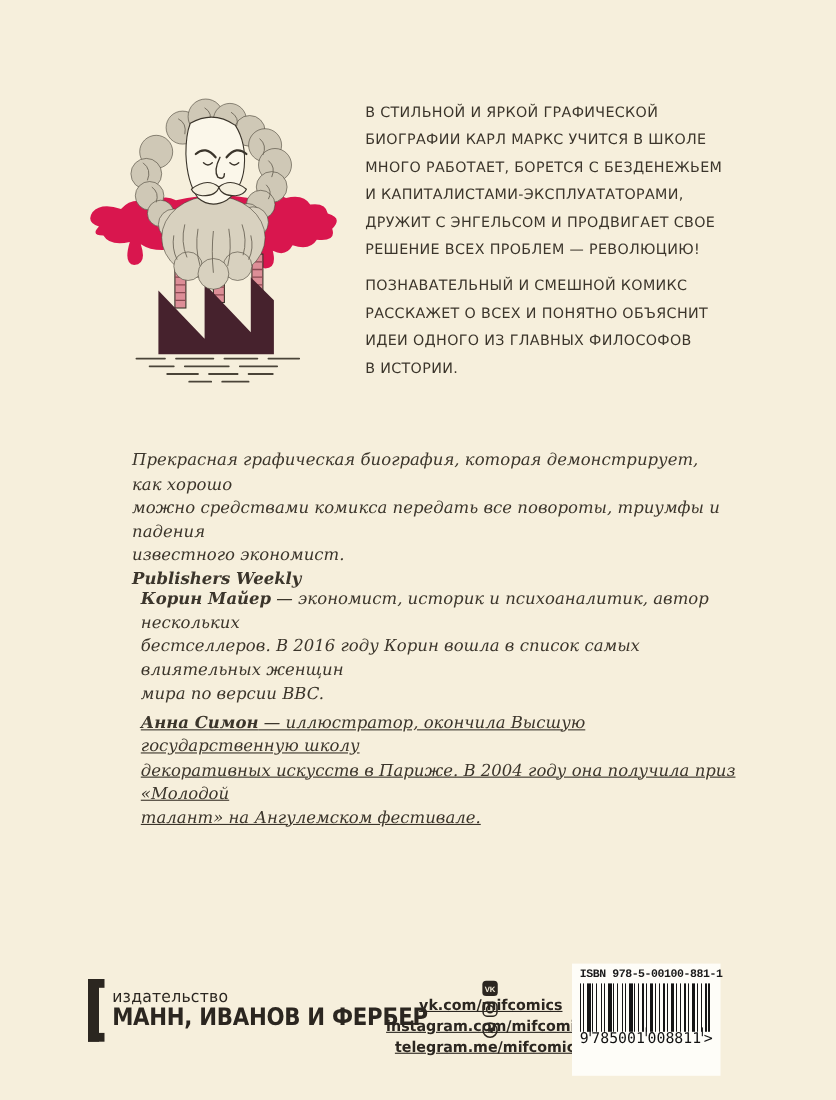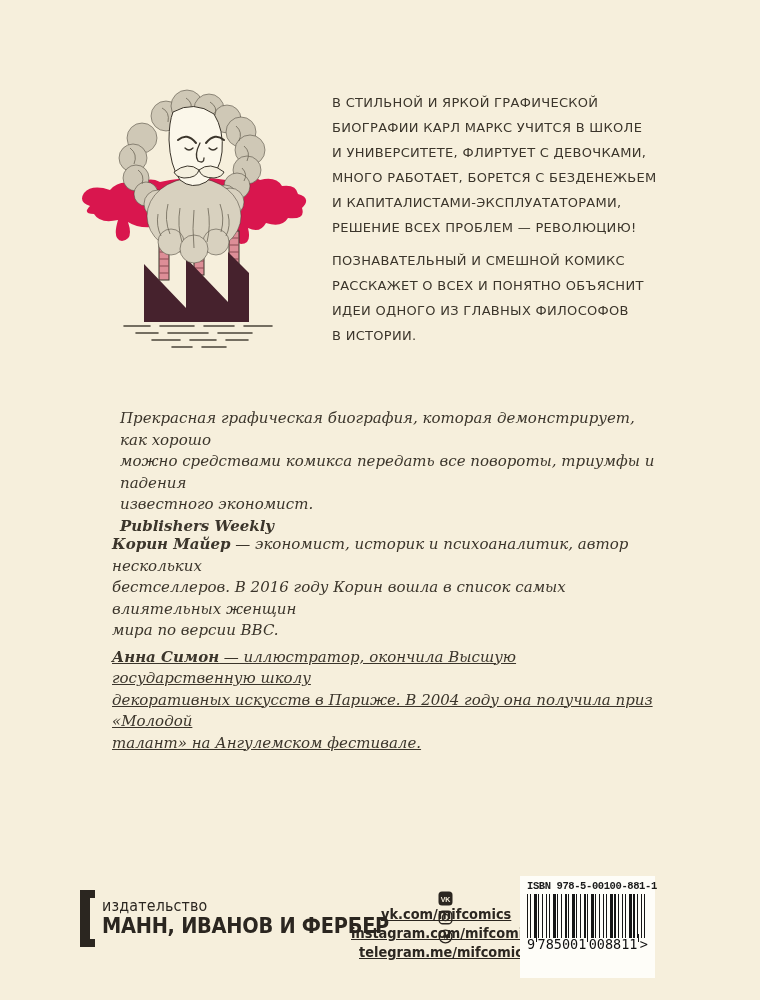--- a/index.html
+++ b/index.html
@@ -14,21 +14,21 @@
   .illustration{position:absolute;left:76px;top:86px;width:236px;height:276px;}
 
   
   .blurb{position:absolute;left:332px;top:90px;width:330px;font-size:13px;letter-spacing:.3px;line-height:25px;color:var(--ink);font-weight:normal;}
   .blurb .para2{margin-top:8px;}
 
   
   .script{font-family:"DejaVu Serif",serif;font-style:italic;font-size:15px;line-height:21.5px;color:var(--ink);}
   .quote{position:absolute;left:120px;top:408px;width:540px;}
   .quote .attribution{font-weight:bold;margin-top:0;}
-  .bios{position:absolute;left:112px;top:534px;width:545px;}
+  .bios{position:absolute;left:128px;top:534px;width:545px;}
   .bio+.bio{margin-top:5px;text-decoration:underline;}
   .bio b{font-weight:bold;}
 
   
   .footer{position:absolute;left:0;top:870px;width:760px;height:130px;}
   .pub-bracket{position:absolute;left:80px;top:20px;width:15px;height:57px;border-left:10px solid var(--ink-dark);border-top:8px solid var(--ink-dark);border-bottom:8px solid var(--ink-dark);}
   .pub-top{position:absolute;left:102px;top:27px;font-size:15px;color:var(--ink-dark);letter-spacing:.2px;transform:scaleX(.95);transform-origin:left;}
   .pub-name{position:absolute;left:102px;top:43px;font-size:22px;font-weight:bold;color:var(--ink-dark);letter-spacing:-.3px;transform:scaleX(.88);transform-origin:left;white-space:nowrap;}
 
   .socials{position:absolute;left:351px;top:21px;}
@@ -126,23 +126,23 @@
       <path class="feature-thin" d="M124,57 Q118,69 122,75 Q128,78 128,72"></path>
 
       <path class="mustache" d="M98,86 Q112,75 123,84 Q121,92 108,92 Q100,91 98,86 Z M148,86 Q134,75 123,84 Q125,92 138,92 Q146,91 148,86 Z"></path>
     </g>
   </svg>
 </div>
 
 <div class="blurb">
   <div>В СТИЛЬНОЙ И ЯРКОЙ ГРАФИЧЕСКОЙ</div>
   <div>БИОГРАФИИ КАРЛ МАРКС УЧИТСЯ В ШКОЛЕ</div>
-  <div>И УНИВЕРСИТЕТЕ, ФЛИРТУЕТ С ДЕВОЧКАМИ,</div>
   <div>МНОГО РАБОТАЕТ, БОРЕТСЯ С БЕЗДЕНЕЖЬЕМ</div>
   <div>И КАПИТАЛИСТАМИ-ЭКСПЛУАТАТОРАМИ,</div>
+  <div>ДРУЖИТ С ЭНГЕЛЬСОМ И ПРОДВИГАЕТ СВОЕ</div>
   <div>РЕШЕНИЕ ВСЕХ ПРОБЛЕМ — РЕВОЛЮЦИЮ!</div>
   <div class="para2">
     <div>ПОЗНАВАТЕЛЬНЫЙ И СМЕШНОЙ КОМИКС</div>
     <div>РАССКАЖЕТ О ВСЕХ И ПОНЯТНО ОБЪЯСНИТ</div>
     <div>ИДЕИ ОДНОГО ИЗ ГЛАВНЫХ ФИЛОСОФОВ</div>
     <div>В ИСТОРИИ.</div>
   </div>
 </div>
 
 <div class="quote script">

